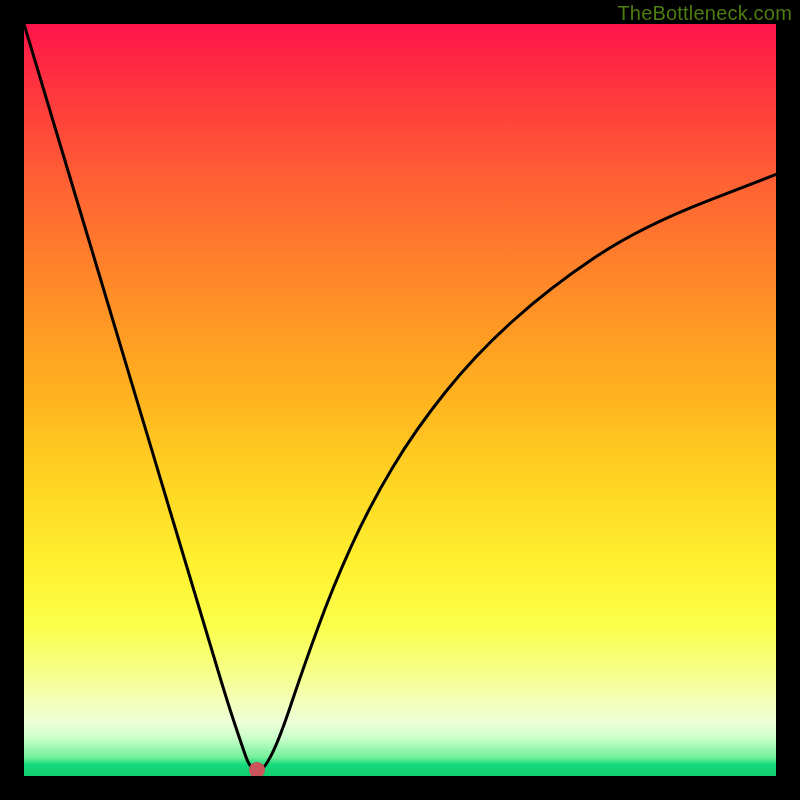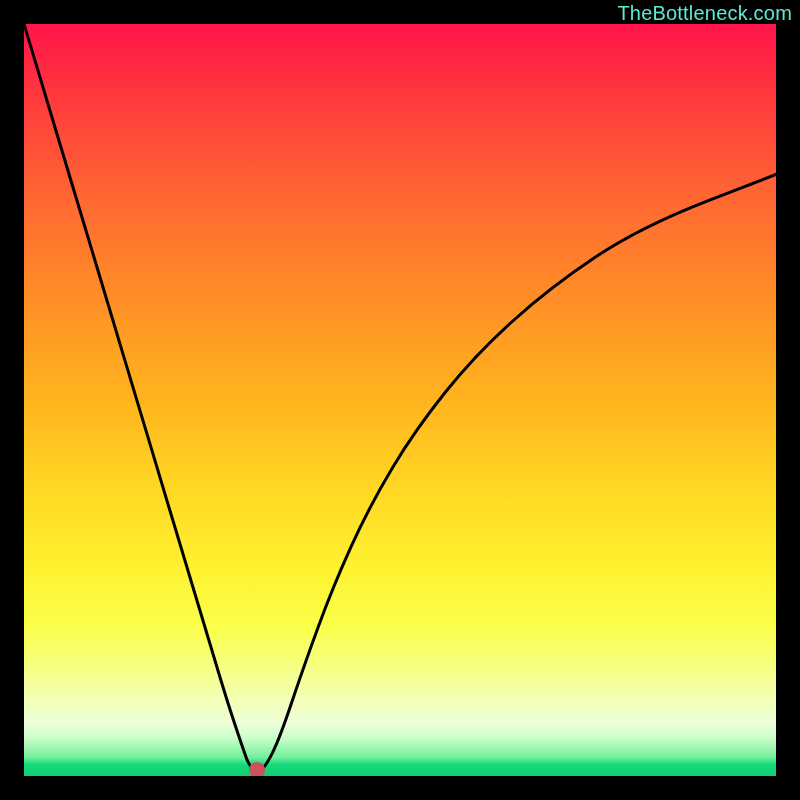--- a/index.html
+++ b/index.html
@@ -58,21 +58,21 @@
     left: 0;
     width: 100%;
     height: 100%;
   }
   .watermark {
     position: absolute;
     top: 2px;
     right: 8px;
     font-size: 20px;
     font-weight: 500;
-    color: #5eead4;
+    color: #4d7c0f;
     letter-spacing: 0.2px;
   }
   .marker-dot {
     position: absolute;
     border-radius: 50%;
     background: #c9545b;
   }
 </style>
 </head>
 <body>

